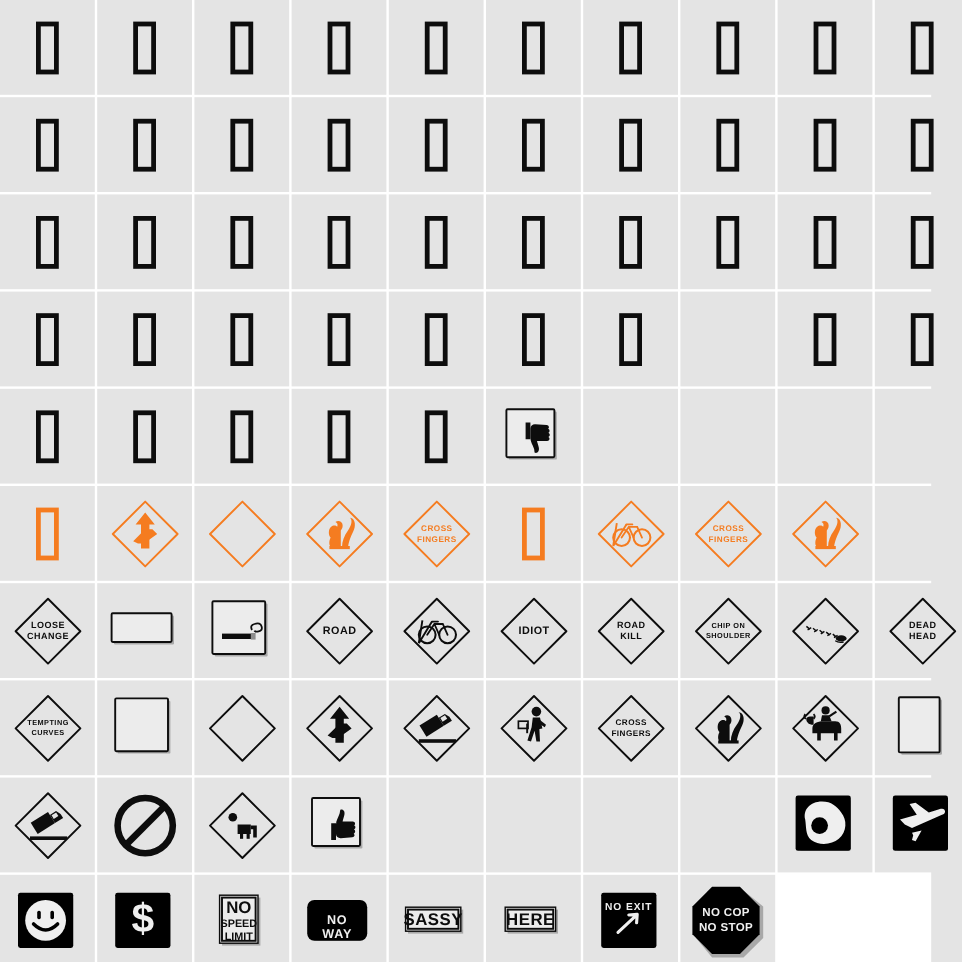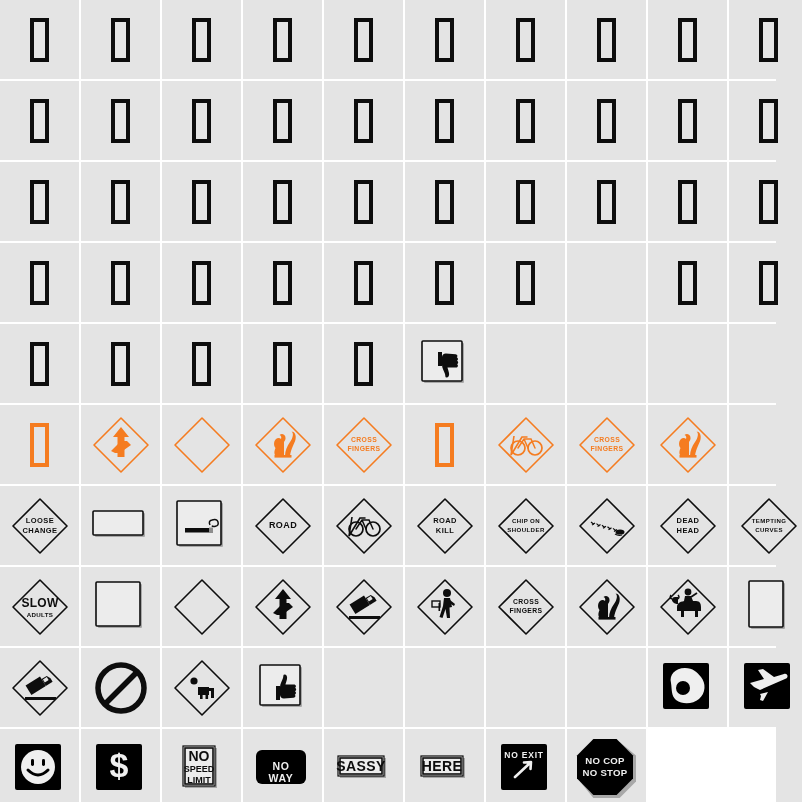--- a/index.html
+++ b/index.html
@@ -418,20 +418,28 @@
           <circle cx="43" cy="37" r="7" fill="none" stroke="#0d0d0d" stroke-width="1.7"></circle>
           <path d="M26 37 L32 28 L39 28 L43 37 M32 28 L36 37 M30 26 L35 26" fill="none" stroke="#0d0d0d" stroke-width="1.5" stroke-linecap="round"></path>
           <path d="M19 44 L22 25 M19 44 L30 26" fill="none" stroke="#0d0d0d" stroke-width="1.6"></path>
         </svg>
       </span>
     </div>
     <div class="cell">
       <span>
         <svg class="glyph" width="68" height="68" viewBox="0 0 68 68" xmlns="http://www.w3.org/2000/svg">
           <path d="M 34 7 L 61 34 L 34 61 L 7 34 Z" fill="none" stroke="#0d0d0d" stroke-width="1.6" stroke-linejoin="round"></path>
+          <text x="34" y="34" font-size="9" fill="#0d0d0d" letter-spacing="0.4">IDIOT</text>
+        </svg>
+      </span>
+    </div>
+    <div class="cell">
+      <span>
+        <svg class="glyph" width="68" height="68" viewBox="0 0 68 68" xmlns="http://www.w3.org/2000/svg">
+          <path d="M 34 7 L 61 34 L 34 61 L 7 34 Z" fill="none" stroke="#0d0d0d" stroke-width="1.6" stroke-linejoin="round"></path>
           <text x="34" y="29.15" font-size="7.5" fill="#0d0d0d" letter-spacing="0.4">ROAD</text>
           <text x="34" y="38.849999999999994" font-size="7.5" fill="#0d0d0d" letter-spacing="0.4">KILL</text>
         </svg>
       </span>
     </div>
     <div class="cell">
       <span>
         <svg class="glyph" width="68" height="68" viewBox="0 0 68 68" xmlns="http://www.w3.org/2000/svg">
           <path d="M 34 7 L 61 34 L 34 61 L 7 34 Z" fill="none" stroke="#0d0d0d" stroke-width="1.6" stroke-linejoin="round"></path>
           <text x="34" y="29.85" font-size="6.1" fill="#0d0d0d" letter-spacing="0.4">CHIP ON</text>
@@ -466,29 +474,20 @@
       <span>
         <svg class="glyph" width="68" height="68" viewBox="0 0 68 68" xmlns="http://www.w3.org/2000/svg">
           <path d="M 34 7 L 61 34 L 34 61 L 7 34 Z" fill="none" stroke="#0d0d0d" stroke-width="1.6" stroke-linejoin="round"></path>
           <text x="34" y="29.85" font-size="6.1" fill="#0d0d0d" letter-spacing="0.4">TEMPTING</text>
           <text x="34" y="38.150000000000006" font-size="6.1" fill="#0d0d0d" letter-spacing="0.4">CURVES</text>
         </svg>
       </span>
     </div>
     <div class="cell">
       <span>
-        <svg class="glyph" width="68" height="68" viewBox="0 0 68 68" xmlns="http://www.w3.org/2000/svg">
-          <path d="M 34 7 L 61 34 L 34 61 L 7 34 Z" fill="none" stroke="#0d0d0d" stroke-width="1.6" stroke-linejoin="round"></path>
-          <text x="34" y="31" font-size="12" fill="#0d0d0d" letter-spacing="0.3">SLOW</text>
-          <text x="34" y="42" font-size="6.2" fill="#0d0d0d" letter-spacing="0.3">ADULTS</text>
-        </svg>
-      </span>
-    </div>
-    <div class="cell">
-      <span>
         <svg class="glyph" width="52" height="52" viewBox="0 0 52 52" xmlns="http://www.w3.org/2000/svg">
           <rect x="3" y="3" width="44" height="44" rx="1" fill="#a8a8a8"></rect>
           <rect x="1" y="1" width="44" height="44" rx="1" fill="#ececec" stroke="#0d0d0d" stroke-width="1.6"></rect>
         </svg>
       </span>
     </div>
     <div class="cell">
       <span>
         <svg class="glyph" width="68" height="68" viewBox="0 0 68 68" xmlns="http://www.w3.org/2000/svg">
           <path d="M 34 7 L 61 34 L 34 61 L 7 34 Z" fill="none" stroke="#0d0d0d" stroke-width="1.6" stroke-linejoin="round"></path>

